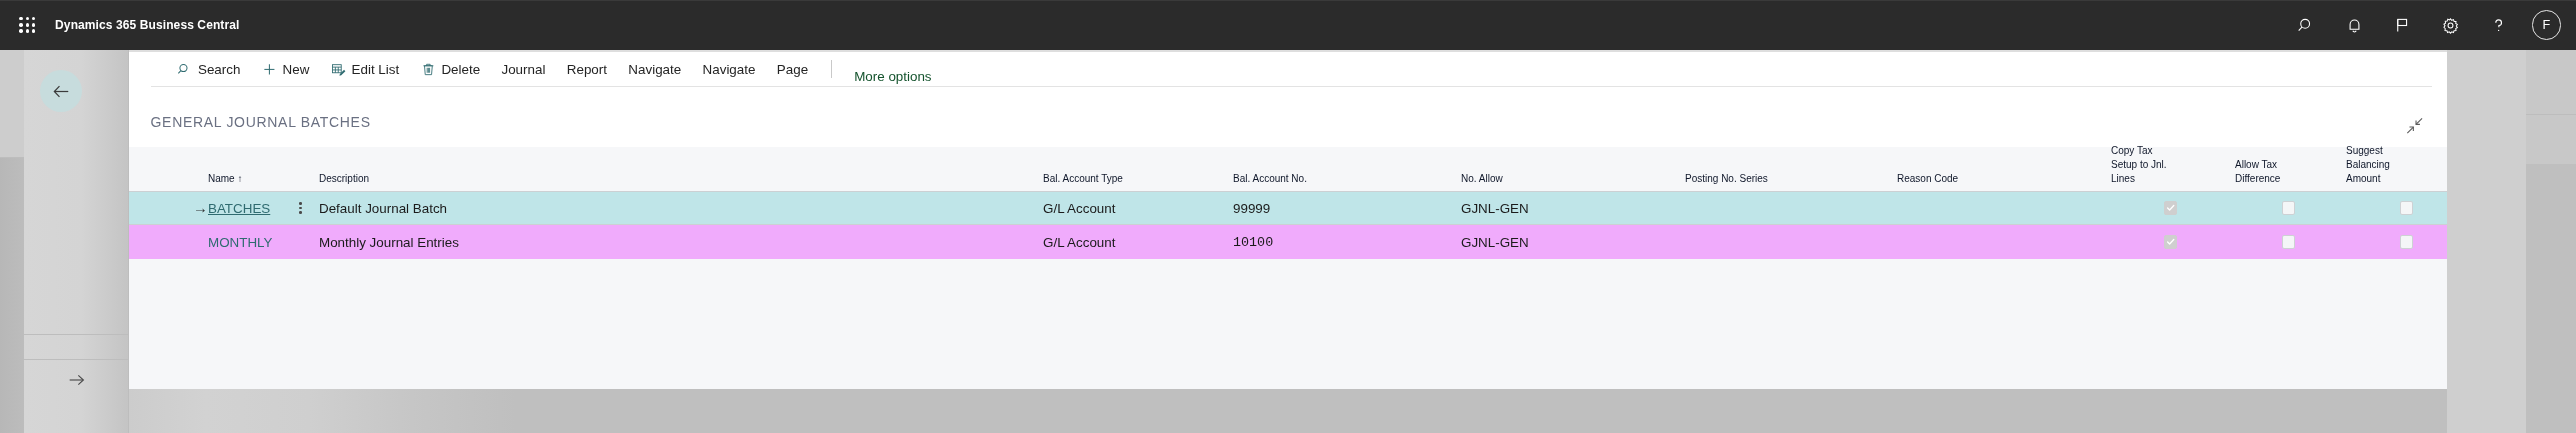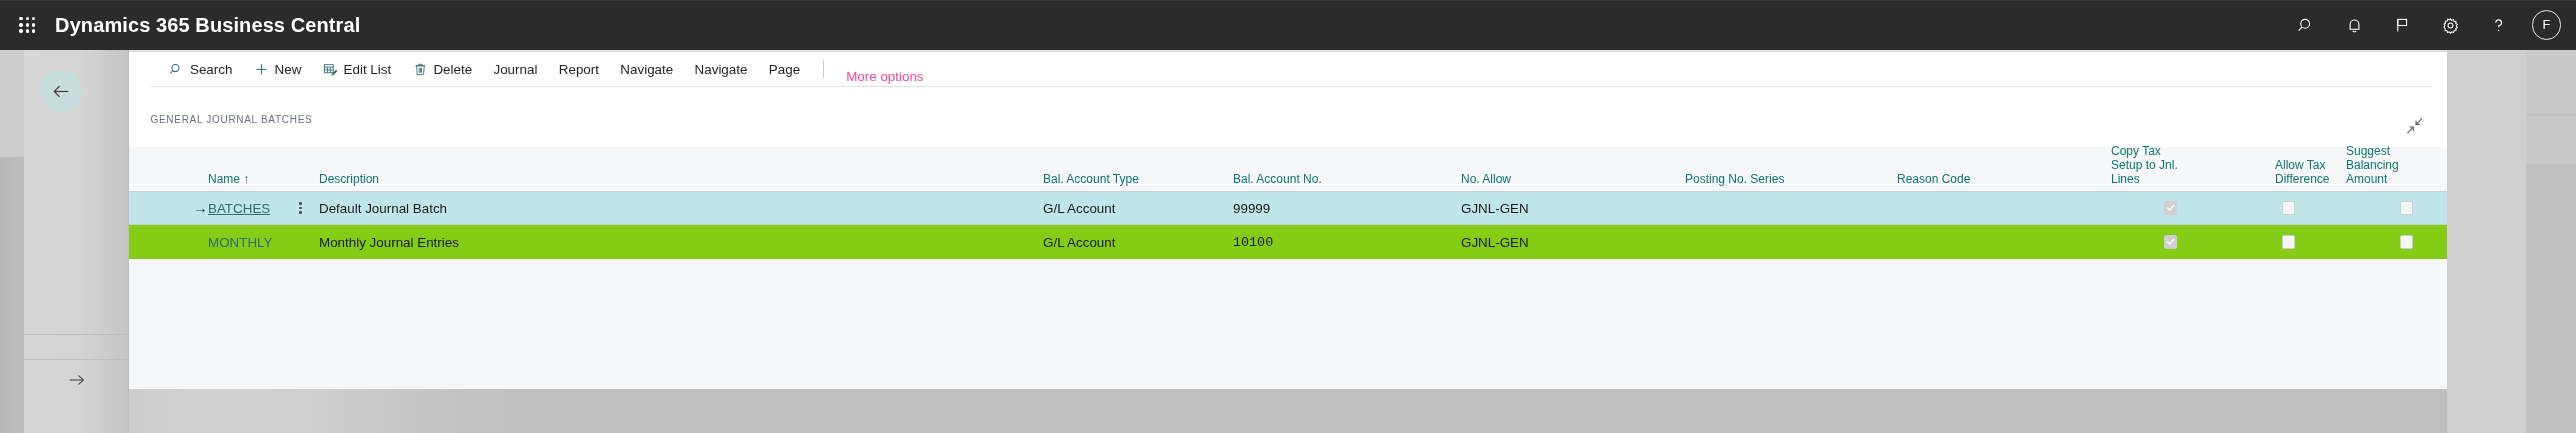--- a/index.html
+++ b/index.html
@@ -26,21 +26,21 @@
     display:flex; align-items:center;
   }
   #topbar::before{
     content:""; position:absolute; left:0; top:0; width:100%; height:1.3px;
     background:#3a3a3a;
   }
   .waffle { width:25.5px; height:25.5px; margin-left:14.8px; display:grid;
             grid-template-columns:repeat(3,1fr); grid-template-rows:repeat(3,1fr);
             gap:2.7px; padding:4.7px; cursor:pointer; }
   .waffle i { background:#ffffff; border-radius:50%; display:block; width:3.4px; height:3.4px; }
-  #app-title { margin-left:14.8px; font-size:20px; font-weight:bold; letter-spacing:0.1px; color:#ffffff; }
+  #app-title { margin-left:14.8px; font-size:12px; font-weight:bold; letter-spacing:0.1px; color:#ffffff; }
   #topbar-right { margin-left:auto; display:flex; align-items:center; gap:0px; padding-right:14.8px; }
   .tb-icon { width:48px; height:50px; display:flex; align-items:center; justify-content:center; cursor:pointer; }
   .tb-icon svg { display:block; }
   .avatar {
     width:29.5px; height:29.5px; border-radius:50%; border:1.3px solid #e6e6e6;
     display:flex; align-items:center; justify-content:center;
     font-size:12.7px; color:#ffffff; margin-left:9.4px; cursor:pointer;
   }
 
   
@@ -63,53 +63,53 @@
 
   
   #card {
     position:absolute; left:129px; top:50px; width:2318px; height:339px;
     background:#ffffff; overflow:hidden;
   }
   #card-top-strip { position:absolute; left:0; top:0; width:100%; height:2px; background:#dedede; }
 
   
   #cmdbar {
-    position:absolute; left:8px; top:2px; width:100%; height:34px;
+    position:absolute; left:16px; top:2px; width:100%; height:34px;
     display:flex; align-items:center; padding-left:21.5px;
     font-size:13.4px; color:#2a2a2a;
   }
   .cmd {
     display:flex; align-items:center; gap:6px; height:34px;
     padding:0 10.7px; cursor:pointer; white-space:nowrap;
   }
   .cmd .lbl { font-size:13.4px; color:#242424; }
   .cmd-sep { width:0.7px; height:17.4px; background:#c9c9c9; margin:0 12px; }
-  .cmd.more .lbl { color:#ec4899;margin-top:14px; }
+  .cmd.more .lbl { color:#14532d;margin-top:14px; }
   #cmd-underline { position:absolute; left:21.5px; top:36px; width:2281px; height:0.7px; background:#e3e3e3; }
 
   
   #page-title {
     position:absolute; left:21.5px; top:64px;
-    font-size:10px; letter-spacing:0.7px; color:#6a7082; font-weight:400;
+    font-size:14px; letter-spacing:0.7px; color:#6a7082; font-weight:400;
   }
   #collapse-btn {
     position:absolute; right:19px; top:62px; width:27px; height:27px;
     display:flex; align-items:center; justify-content:center; cursor:pointer;
   }
 
   
   #table { position:absolute; left:0; top:97px; width:100%; height:242px; background:#f6f7f9; }
   .row { position:absolute; left:0; width:100%; display:flex; align-items:center; }
   #thead { top:0; height:44px; align-items:flex-end; }
   #thead .th {
-    font-size:12px; color:#0f766e; line-height:14px; padding-bottom:4.7px;
+    font-size:10px; color:#0f172a; line-height:14px; padding-bottom:4.7px;
     position:absolute; white-space:pre-line;
   }
   #row0 { top:44px; height:34px; background:#bfe5e8; border-top:0.7px solid #ccd0d3; border-bottom:0.7px solid #ccd0d3;}
-  #row1 { top:78px; height:34px; background:#84cc16; }
+  #row1 { top:78px; height:34px; background:#f0abfc; }
   .cell { position:absolute; font-size:13.4px; color:#1b1b1b; }
   .name-cell { color:#2f6b70; }
   .name-cell.sel { text-decoration:underline; }
   .rowarrow { position:absolute; left:64px; font-size:14.8px; color:#333; }
   .rowmenu { position:absolute; left:170px; cursor:pointer; display:flex; flex-direction:column; gap:2px; }
   .rowmenu i { width:2.7px; height:2.7px; border-radius:50%; background:#4a4a4a; display:block; }
   .chk {
     position:absolute; width:13.4px; height:13.4px; border-radius:2px;
     display:flex; align-items:center; justify-content:center;
   }
@@ -283,21 +283,21 @@
       <div class="th" style="left:79px;">Name ↑</div>
       <div class="th" style="left:190px;">Description</div>
       <div class="th" style="left:914px;">Bal. Account Type</div>
       <div class="th" style="left:1104px;">Bal. Account No.</div>
       <div class="th" style="left:1332px;">No. Allow</div>
       <div class="th" style="left:1556px;">Posting No. Series</div>
       <div class="th" style="left:1768px;">Reason Code</div>
       <div class="th" style="left:1982px;">Copy Tax
 Setup to Jnl.
 Lines</div>
-      <div class="th" style="left:2106px;margin-left:40px;">Allow Tax
+      <div class="th" style="left:2106px;">Allow Tax
 Difference</div>
       <div class="th" style="left:2217px;">Suggest
 Balancing
 Amount</div>
 
     </div>
 
     <div class="row" id="row0">
       <span class="rowarrow">→</span>
       <span class="cell name-cell sel" style="left:79px;">BATCHES</span>

